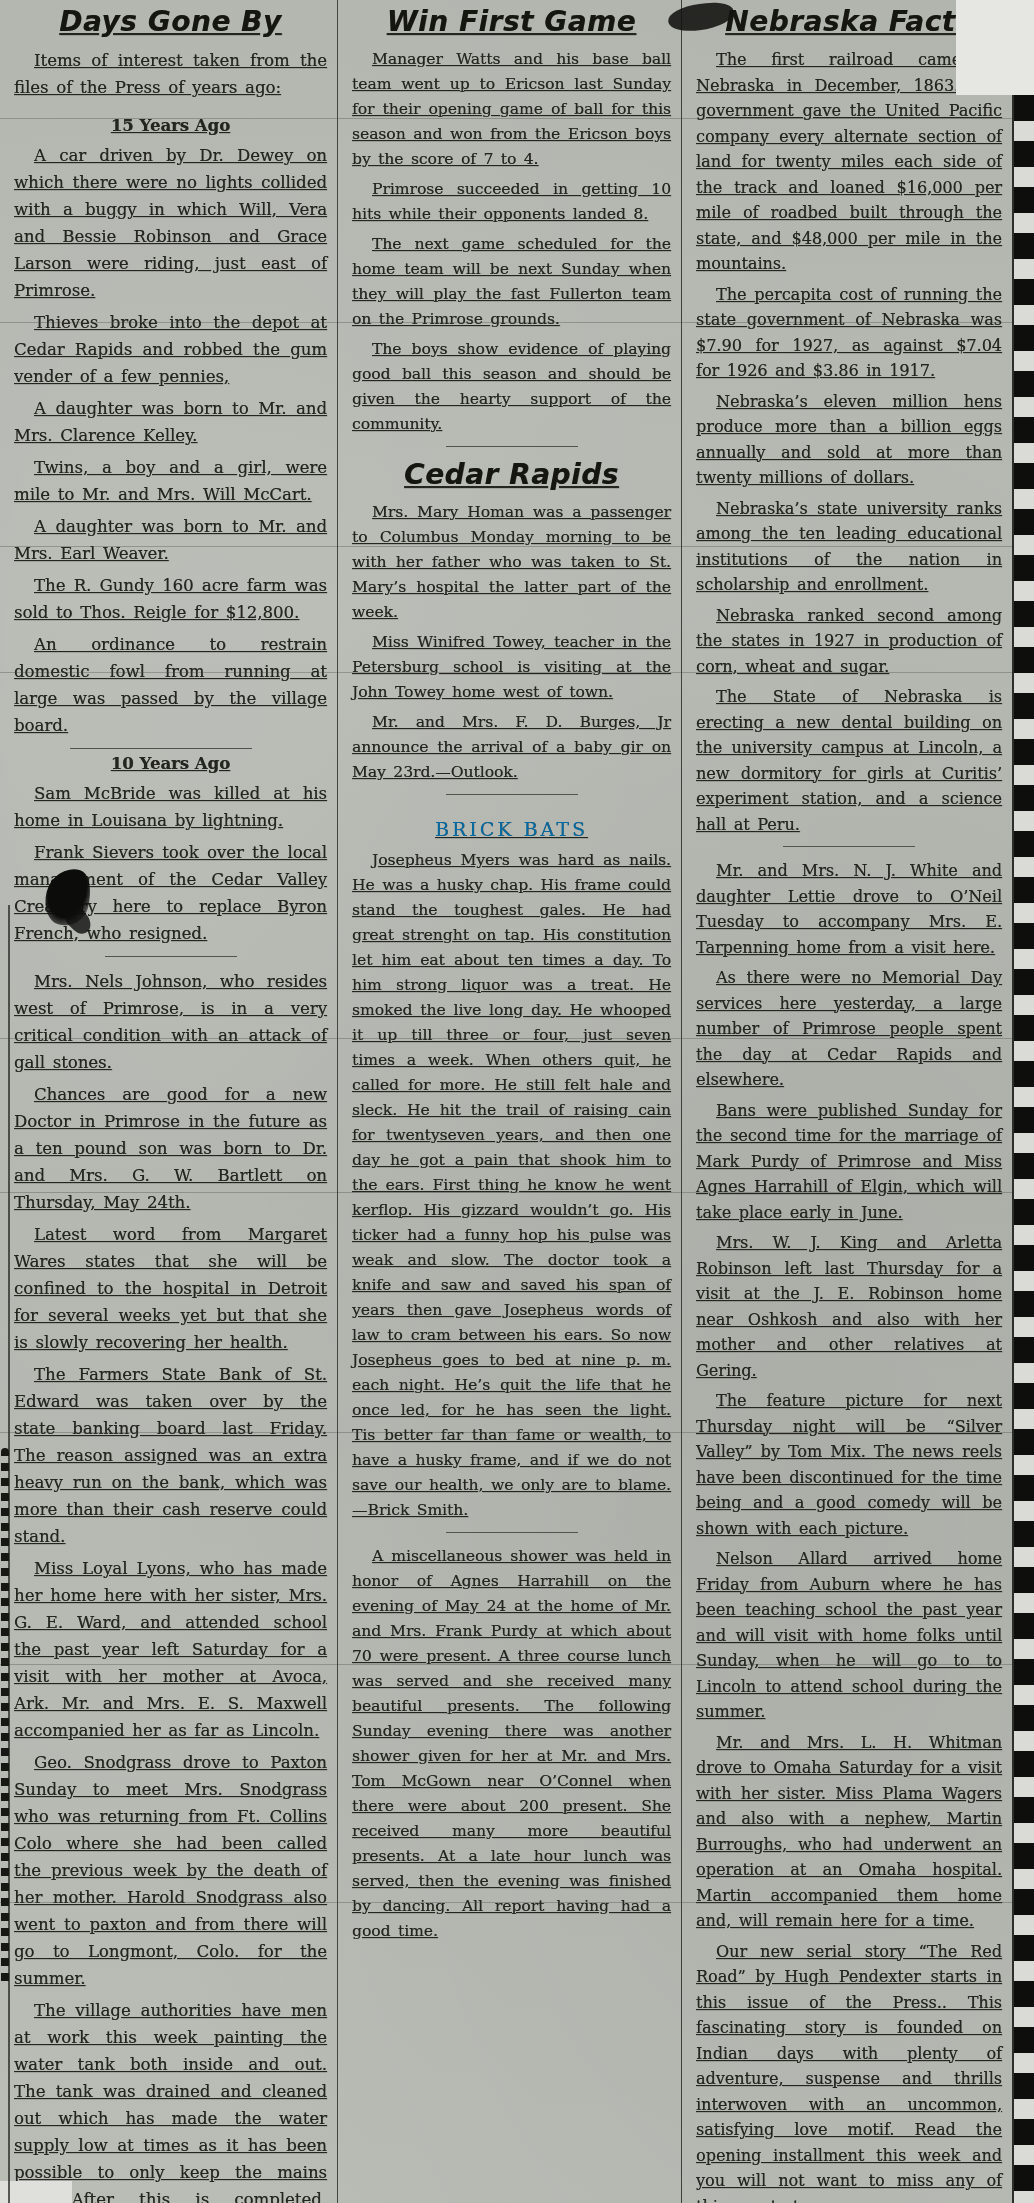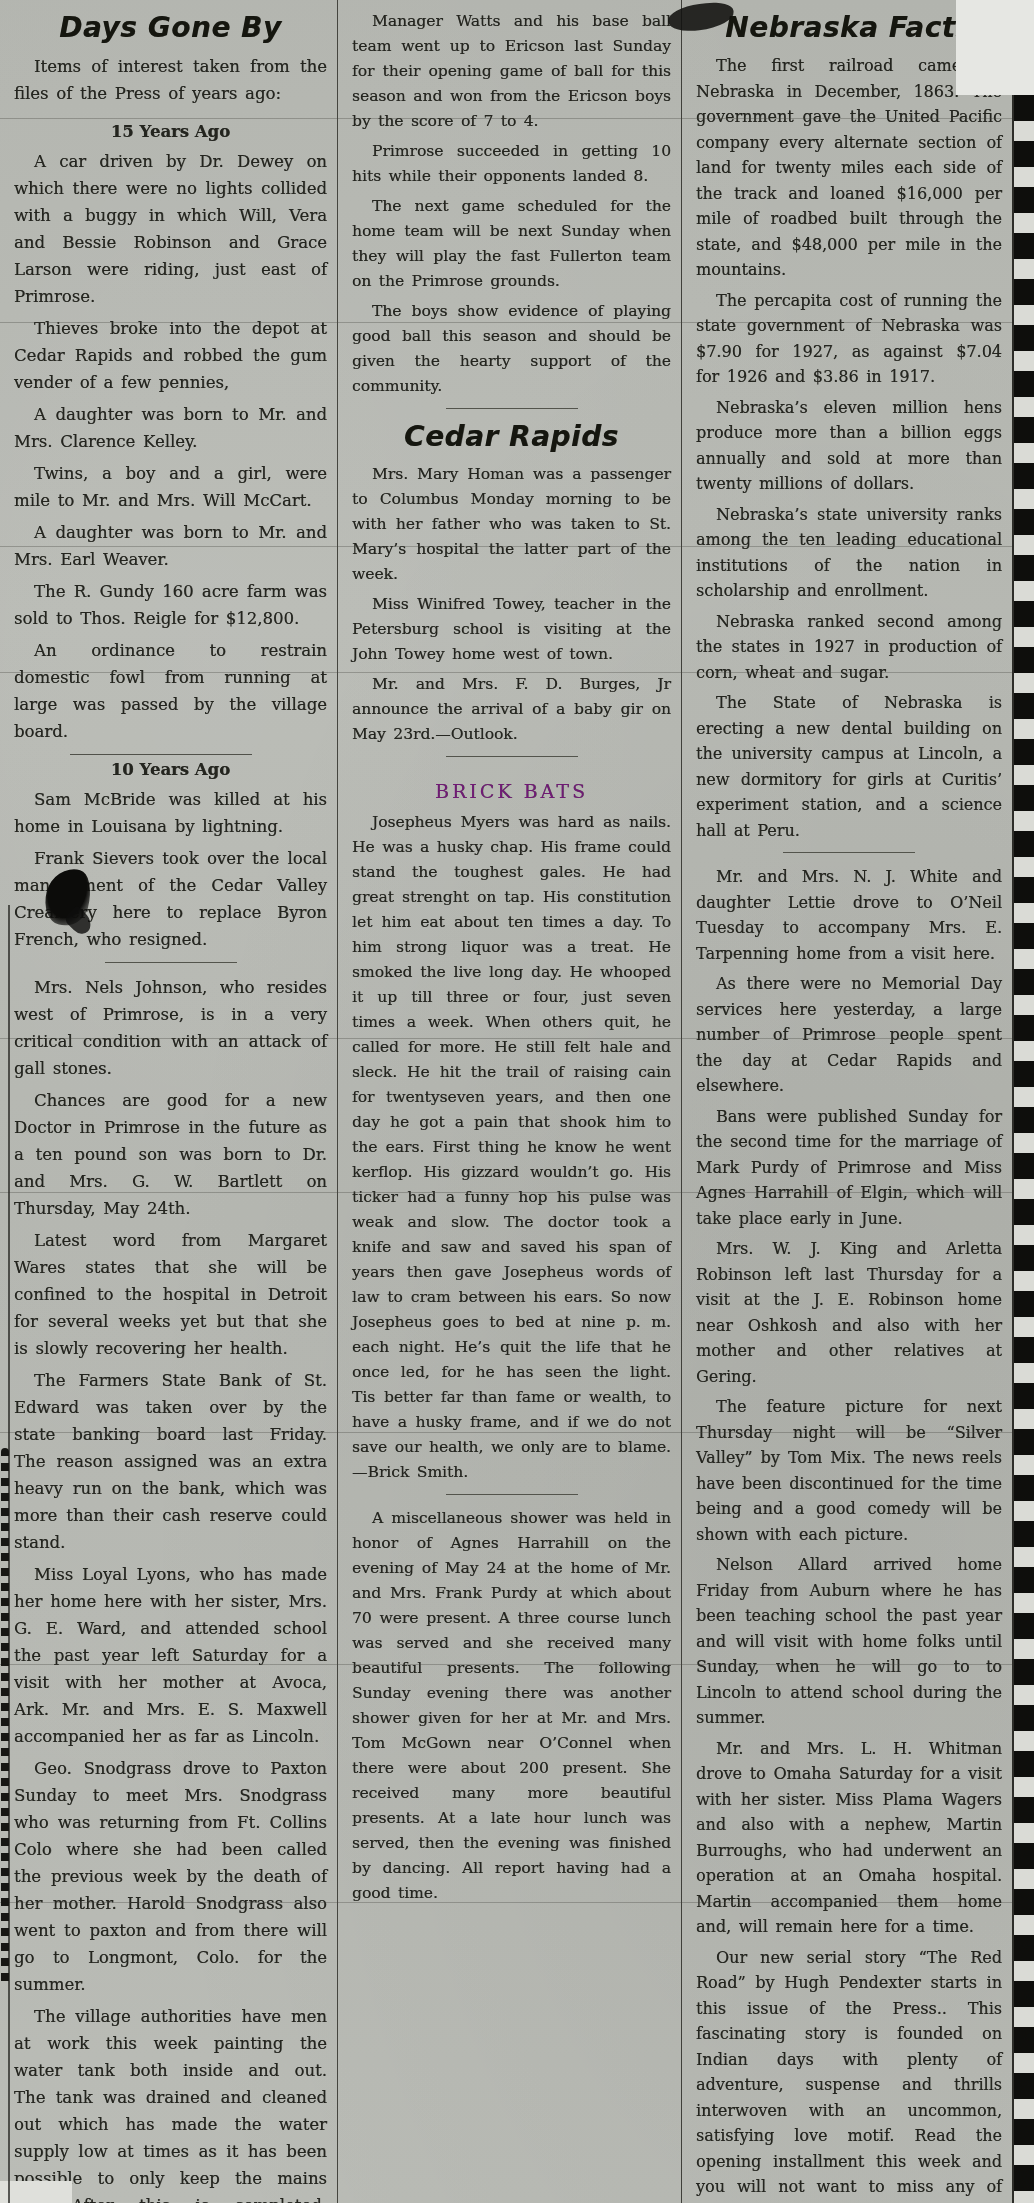--- a/index.html
+++ b/index.html
@@ -7,38 +7,39 @@
     width:1034px; height:2203px; overflow:hidden; position:relative;
     background:
       radial-gradient(ellipse at 20% 30%, rgba(255,255,255,0.05), transparent 60%),
       radial-gradient(ellipse at 80% 70%, rgba(0,0,0,0.05), transparent 60%),
       linear-gradient(180deg, #b2b4ae 0%, #b8bab4 28%, #b3b5af 55%, #babcb6 100%);
     font-family:"DejaVu Serif", "Liberation Serif", serif;
     color:#24251f;
   }
   .page { position:absolute; inset:0; display:flex; }
   .col {
-    box-sizing:border-box; text-align:justify; padding:9px 10px 0 14px;
+    box-sizing:border-box; text-align:justify; padding:3px 10px 0 14px;
     text-shadow:0.3px 0.3px 0.6px rgba(25,25,22,0.55);
+    text-decoration:underline;
   }
   .col1 { width:337px; font-size:16.5px; line-height:27px; }
   .col2 { width:345px; font-size:15.5px; line-height:25px;
           border-left:1px solid #45453f; border-right:1px solid #3f3f3a; }
   .col3 { width:332px; font-size:16px;   line-height:25.5px;
           border-right:2px solid #2d2d29; }
   .p { margin:0 0 5px; text-indent:20px; word-spacing:2.5px; }
   .h1 {
     font-family:"DejaVu Sans", "Liberation Sans", sans-serif;
     font-style:italic; font-weight:bold; font-size:28px; line-height:34px;
     text-align:center; margin:2px 0 8px; color:#15160f; text-indent:0;
     letter-spacing:0.5px;
   }
   .h2 {
     font-size:19px; text-align:center; letter-spacing:3px; font-weight:normal;
-    margin:22px 0 6px; color:#701a75; text-indent:0;
+    margin:22px 0 6px; color:#0369a1; text-indent:0;
   }
   .sub, .subo { text-align:center; font-weight:bold; margin:11px 0 3px; text-indent:0; }
   .subo { position:relative; }
   .subo::before {
     content:""; position:absolute; top:-2px; left:18%; width:58%; height:1px;
     background:#50514a;
   }
   .hr { height:1px; background:#53544c; width:132px; margin:9px auto 11px; }
   
   .scan-line { position:absolute; left:0; right:22px; height:1px;
@@ -94,20 +95,21 @@
       <div class="hr"></div>
       <div class="p">Mrs. Nels Johnson, who resides west of Primrose, is in a very critical condition with an attack of gall stones.</div>
       <div class="p">Chances are good for a new Doctor in Primrose in the future as a ten pound son was born to Dr. and Mrs. G. W. Bartlett on Thursday, May 24th.</div>
       <div class="p">Latest word from Margaret Wares states that she will be confined to the hospital in Detroit for several weeks yet but that she is slowly recovering her health.</div>
       <div class="p">The Farmers State Bank of St. Edward was taken over by the state banking board last Friday. The reason assigned was an extra heavy run on the bank, which was more than their cash reserve could stand.</div>
       <div class="p">Miss Loyal Lyons, who has made her home here with her sister, Mrs. G. E. Ward, and attended school the past year left Saturday for a visit with her mother at Avoca, Ark. Mr. and Mrs. E. S. Maxwell accompanied her as far as Lincoln.</div>
       <div class="p">Geo. Snodgrass drove to Paxton Sunday to meet Mrs. Snodgrass who was returning from Ft. Collins Colo where she had been called the previous week by the death of her mother. Harold Snodgrass also went to paxton and from there will go to Longmont, Colo. for the summer.</div>
       <div class="p">The village authorities have men at work this week painting the water tank both inside and out. The tank was drained and cleaned out which has made the water supply low at times as it has been possible to only keep the mains full. After this is completed, however, the water will be fresher and better and the tank will be better preserved.</div>
     </div>
   <div class="col col2">
+      <div class="h1">Win First Game</div>
       <div class="p">Manager Watts and his base ball team went up to Ericson last Sunday for their opening game of ball for this season and won from the Ericson boys by the score of 7 to 4.</div>
       <div class="p">Primrose succeeded in getting 10 hits while their opponents landed 8.</div>
       <div class="p">The next game scheduled for the home team will be next Sunday when they will play the fast Fullerton team on the Primrose grounds.</div>
       <div class="p">The boys show evidence of playing good ball this season and should be given the hearty support of the community.</div>
       <div class="hr"></div>
       <div class="h1">Cedar Rapids</div>
       <div class="p">Mrs. Mary Homan was a passenger to Columbus Monday morning to be with her father who was taken to St. Mary’s hospital the latter part of the week.</div>
       <div class="p">Miss Winifred Towey, teacher in the Petersburg school is visiting at the John Towey home west of town.</div>
       <div class="p">Mr. and Mrs. F. D. Burges, Jr announce the arrival of a baby gir on May 23rd.—Outlook.</div>
       <div class="hr"></div>

